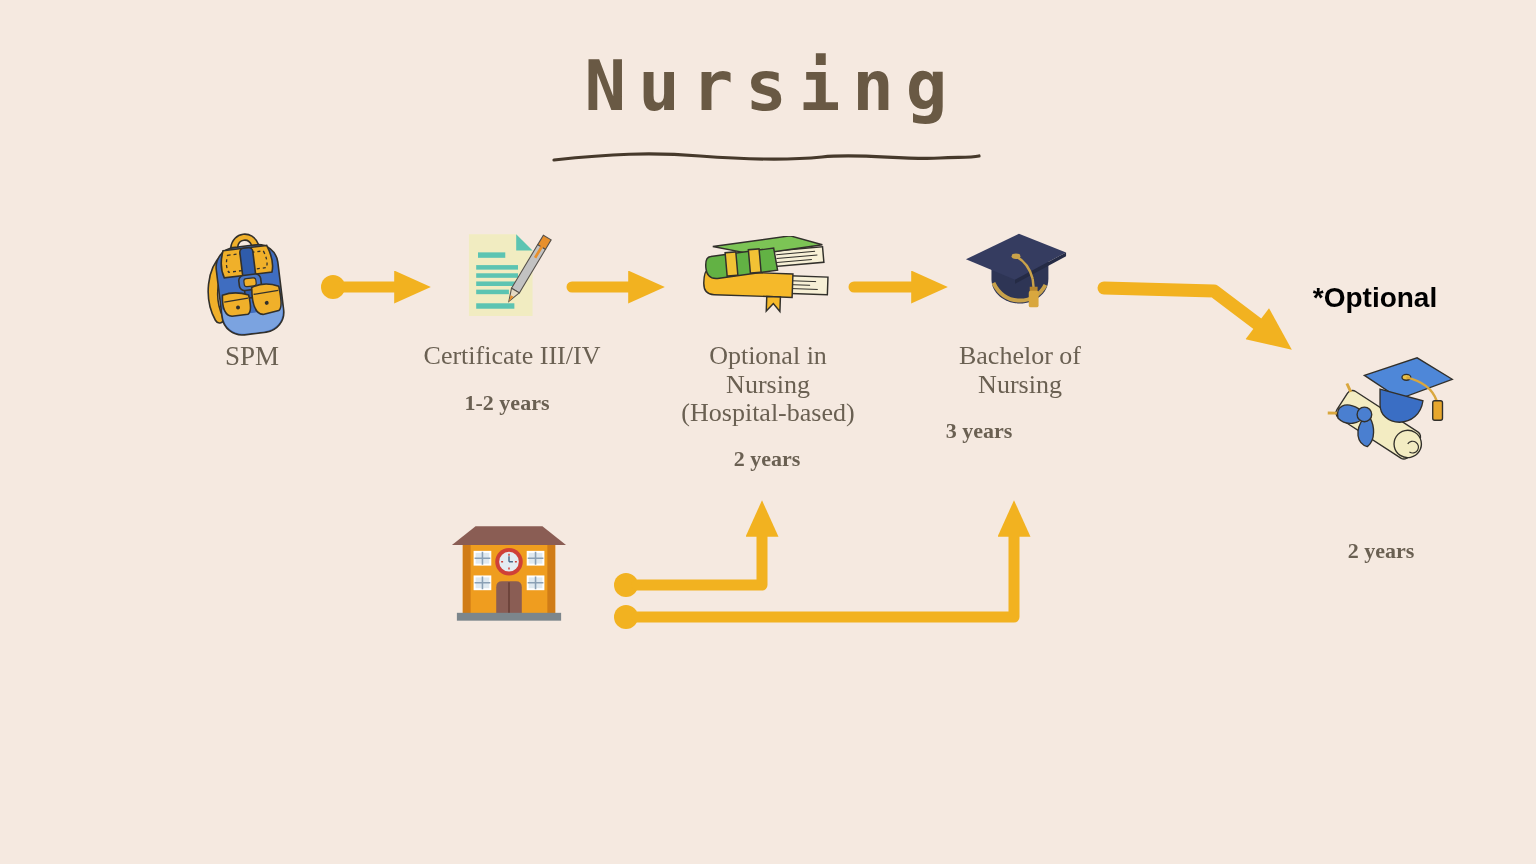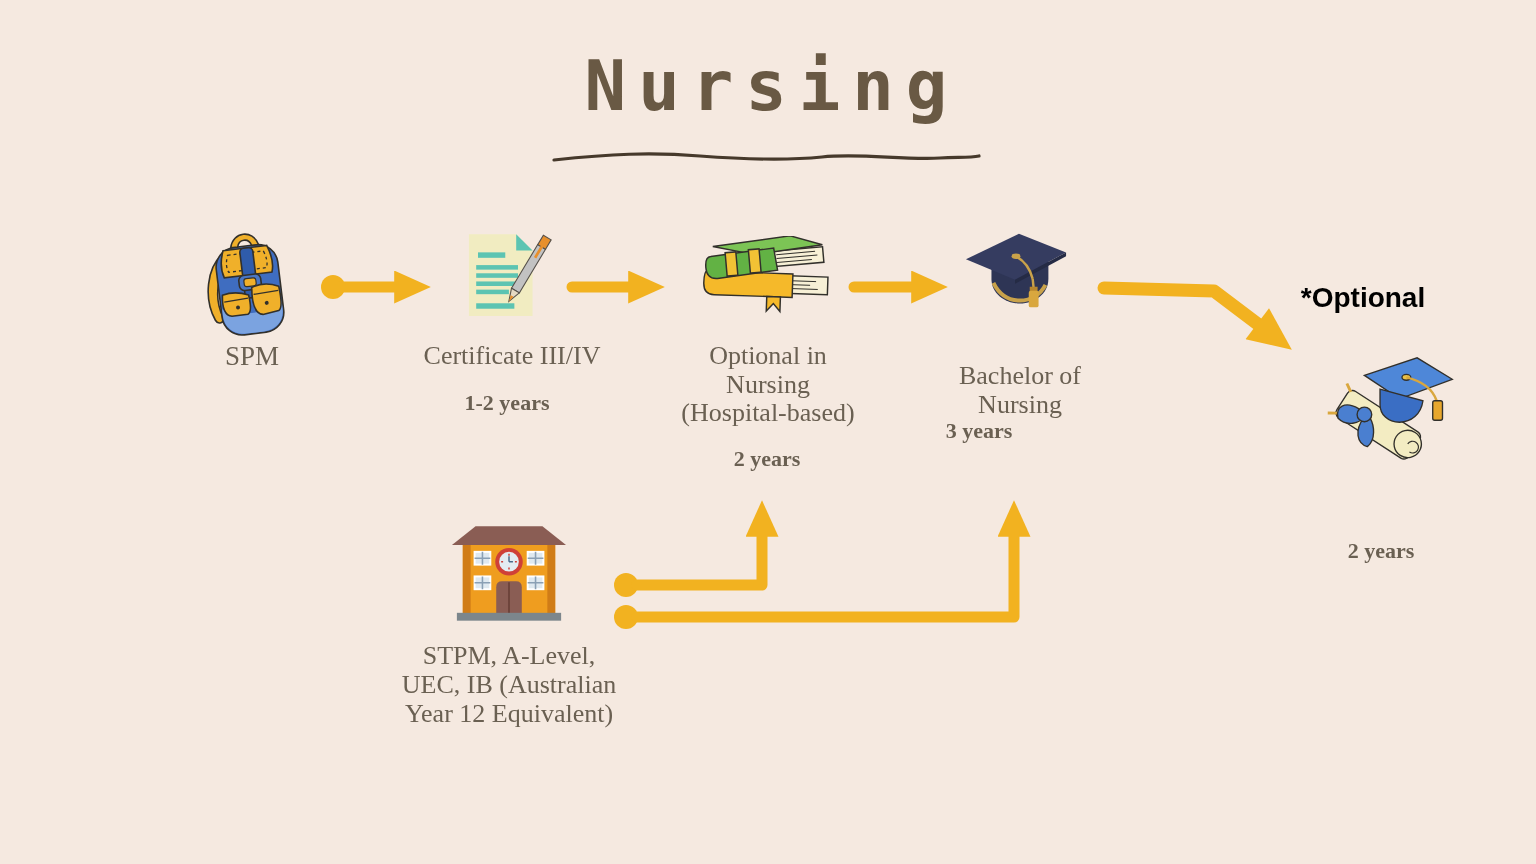--- a/index.html
+++ b/index.html
@@ -25,21 +25,21 @@
   .duration{
     font-family:"Liberation Serif",serif;font-weight:700;
     font-size:22px;line-height:24px;text-align:center;
     color:var(--label,#6a6052);
     transform:translateX(-50%);white-space:nowrap;
   }
   .optional{
     font-family:"Liberation Sans",sans-serif;font-weight:700;
     font-size:28px;line-height:30px;
     color:var(--optional,#000);
-    transform:translateX(-50%);white-space:nowrap;
+    transform:translateX(-50%);white-space:nowrap;margin-left:12px;
   }
   .arrow-stroke{stroke:var(--arrow,#f2b220);fill:none;}
   .arrow-fill{fill:var(--arrow,#f2b220);}
   .underline-stroke{stroke:var(--underline,#46392b);fill:none;}
   svg{display:block;}
   .layer-arrows{z-index:1;}
   .layer-icon{z-index:2;}
   .layer-text{z-index:3;}
 </style>
 </head>
@@ -214,29 +214,24 @@
   </div>
   <div class="abs duration layer-text" style="left:507px;top:391px;">1-2 years</div>
 
   <div class="abs label layer-text" style="left:768px;top:342px;">
     <div>Optional in</div>
     <div>Nursing</div>
     <div>(Hospital-based)</div>
   </div>
   <div class="abs duration layer-text" style="left:767px;top:447px;">2 years</div>
 
-  <div class="abs label layer-text" style="left:1020px;top:342px;margin-top:20px;">
+  <div class="abs label layer-text" style="left:1020px;top:342px;">
     <div>Bachelor of</div>
     <div>Nursing</div>
   </div>
   <div class="abs duration layer-text" style="left:979px;top:419px;">3 years</div>
 
   <div class="abs optional layer-text" style="left:1363px;top:283px;">*Optional</div>
 
   <div class="abs duration layer-text" style="left:1381px;top:539px;">2 years</div>
 
-  <div class="abs label layer-text" style="left:509px;top:641px;line-height:29px;">
-    <div>STPM, A-Level,</div>
-    <div>UEC, IB (Australian</div>
-    <div>Year 12 Equivalent)</div>
-  </div>
 
 </div>
 
 </body></html>

